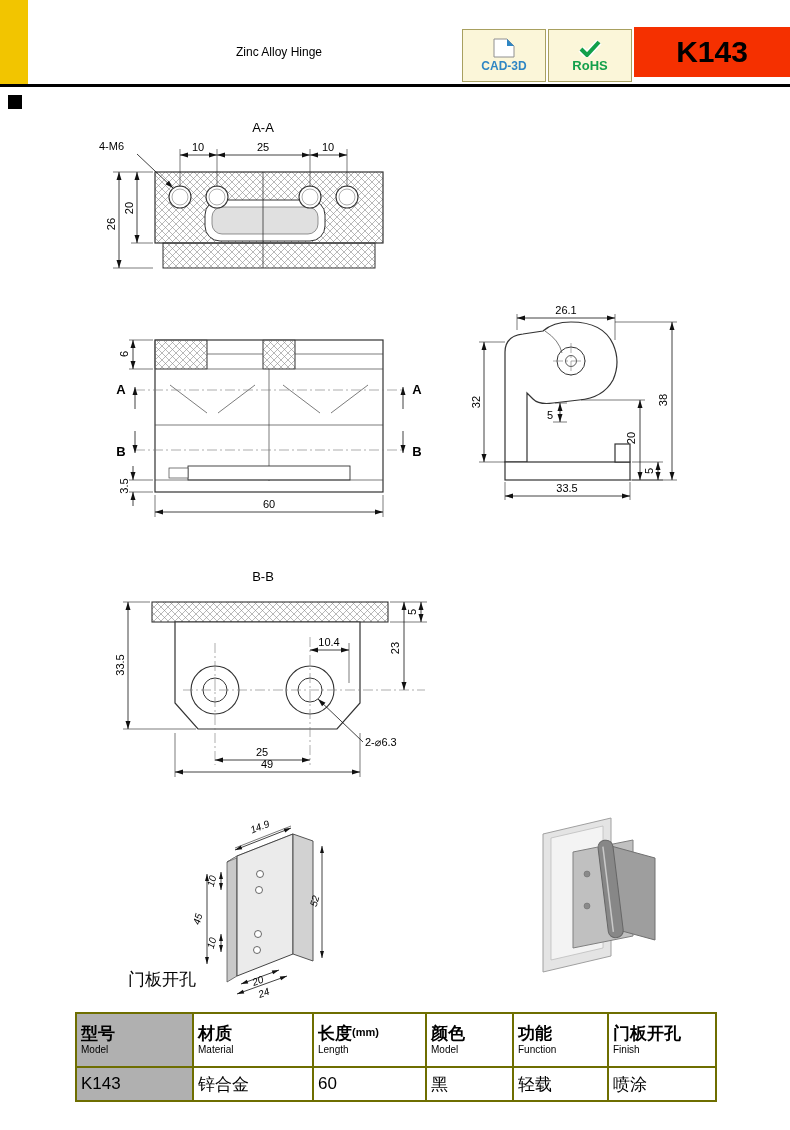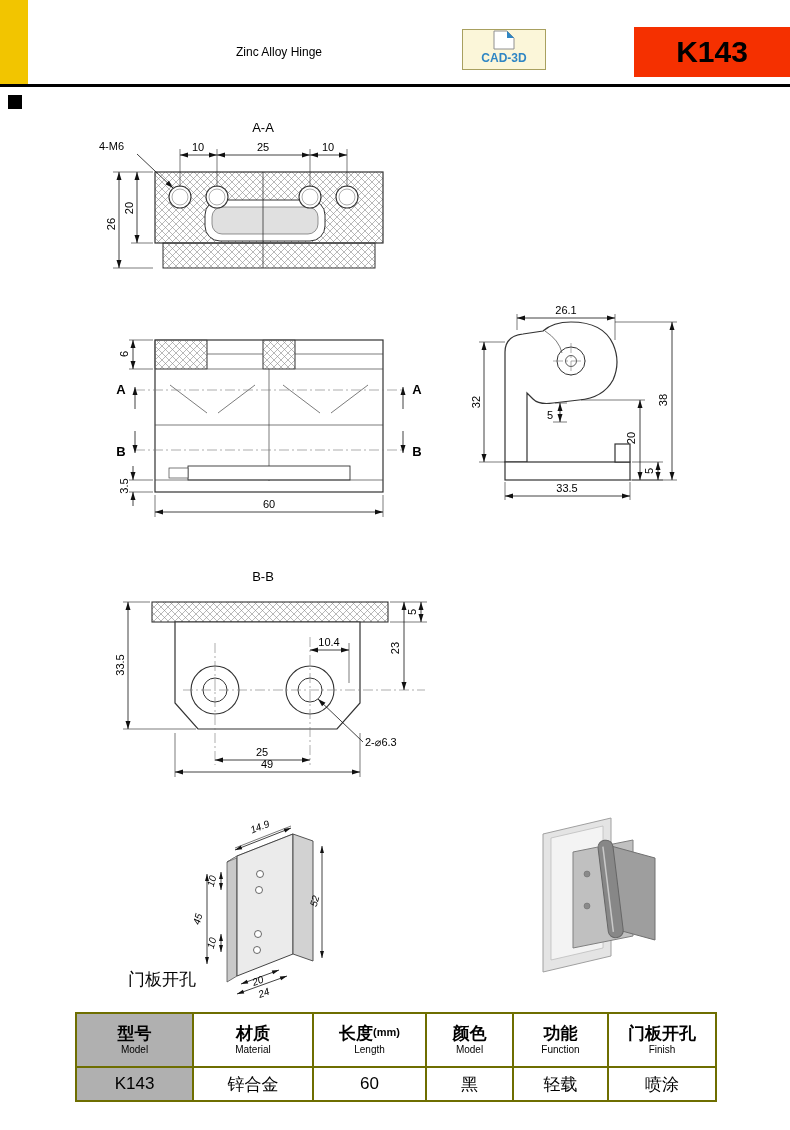--- a/index.html
+++ b/index.html
@@ -3,23 +3,23 @@
 <meta charset="utf-8">
 <style>
   html,body { margin:0; padding:0; background:#fff; }
   #page { position:relative; width:790px; height:1130px; background:#fff; overflow:hidden;
           font-family:"Liberation Sans",sans-serif; color:#000; }
 
   
   .yellow-bar   { position:absolute; left:0; top:0; width:28px; height:84px; background:var(--accent_yellow,#f2c500); }
   .title-cn     { position:absolute; left:42px; top:28px; font-size:30px; font-weight:bold; letter-spacing:2px; }
   .title-en     { position:absolute; left:236px; top:45px; font-size:12px; }
-  .badge        { position:absolute; top:29px; width:84px; height:41px; box-sizing:border-box;
+  .badge        { position:absolute; top:29px; width:84px; height:53px; box-sizing:border-box;
                   background:var(--badge_bg,#fbf6d9); border:1px solid var(--badge_border,#a8a060);
-                  display:flex; flex-direction:column; align-items:center; justify-content:flex-start; gap:1px; }
+                  display:flex; flex-direction:column; align-items:center; justify-content:center; gap:1px; }
   .badge.cad    { left:462px; }
   .badge.rohs   { left:548px; }
   .badge-label.cad-l  { color:var(--cad_blue,#2f86c4); font-weight:bold; font-size:12px; }
   .badge-label.rohs-l { color:var(--rohs_green,#12a04b); font-weight:bold; font-size:13px; }
   .model-box    { position:absolute; left:634px; top:27px; width:156px; height:50px;
                   background:var(--model_bg,#f53000); display:flex; align-items:center; justify-content:center;
                   font-size:30px; font-weight:bold; }
   .header-rule  { position:absolute; left:0; top:84px; width:790px; height:3px; background:#000; }
   .corner-square{ position:absolute; left:8px; top:95px; width:14px; height:14px; background:#000; }
 
@@ -43,21 +43,21 @@
 
   .e  { stroke:#333; stroke-width:1.2; fill:#fff; }   
   .l  { stroke:#444; stroke-width:0.7; fill:none; }   
   .d  { stroke:#111; stroke-width:0.8; fill:none; }   
   .x  { stroke:#222; stroke-width:0.6; fill:none; }   
   .cl { stroke:#777; stroke-width:0.6; stroke-dasharray:10 3 2 3; fill:none; }   
 
   
   .spec-wrap { position:absolute; left:75px; top:1012px; }
   table.spec { border-collapse:collapse; }
-  .spec th, .spec td { border:2px solid var(--table_border,#6e6e00); text-align:center; vertical-align:middle; padding:0 4px; }
+  .spec th, .spec td { border:2px solid var(--table_border,#6e6e00); text-align:left; vertical-align:middle; padding:0 4px; }
   .spec th { height:52px; font-weight:normal; }
   .spec td { height:32px; font-size:17px; }
   .spec .cn { font-size:17px; font-weight:bold; line-height:1.2; }
   .spec .en { font-size:10px; line-height:1.2; }
   .spec .unit { font-size:11px; position:relative; top:-3px; }
   .g { background:var(--table_gray,#b0b0b0); }
 </style>
 </head>
 <body>
 
@@ -67,20 +67,27 @@
   <div class="title-en">Zinc Alloy Hinge</div>
 
   <div class="badge cad">
     <svg width="26" height="20">
       <path d="M3,1 h13 l7,7 v11 h-20 z" fill="#fff" stroke="#909090" stroke-width="1"></path>
       <path d="M16,1 l7,7 h-7 z" fill="#2f86c4"></path>
     </svg>
     <span class="badge-label cad-l">CAD-3D</span>
   </div>
 
+  <div class="badge rohs">
+    <svg width="24" height="18">
+      <path d="M3,10 L9,16 L21,3" stroke="#fff" stroke-width="7" fill="none"></path>
+      <path d="M3,10 L9,16 L21,3" stroke="#12a04b" stroke-width="4" fill="none"></path>
+    </svg>
+    <span class="badge-label rohs-l">RoHS</span>
+  </div>
 
   <div class="model-box">
     <span>K143</span>
   </div>
 
   <div class="header-rule"></div>
   <div class="corner-square"></div>
 
   <svg id="svgA" class="drawing" width="330" height="195" viewBox="0 0 330 195">
     <defs>

